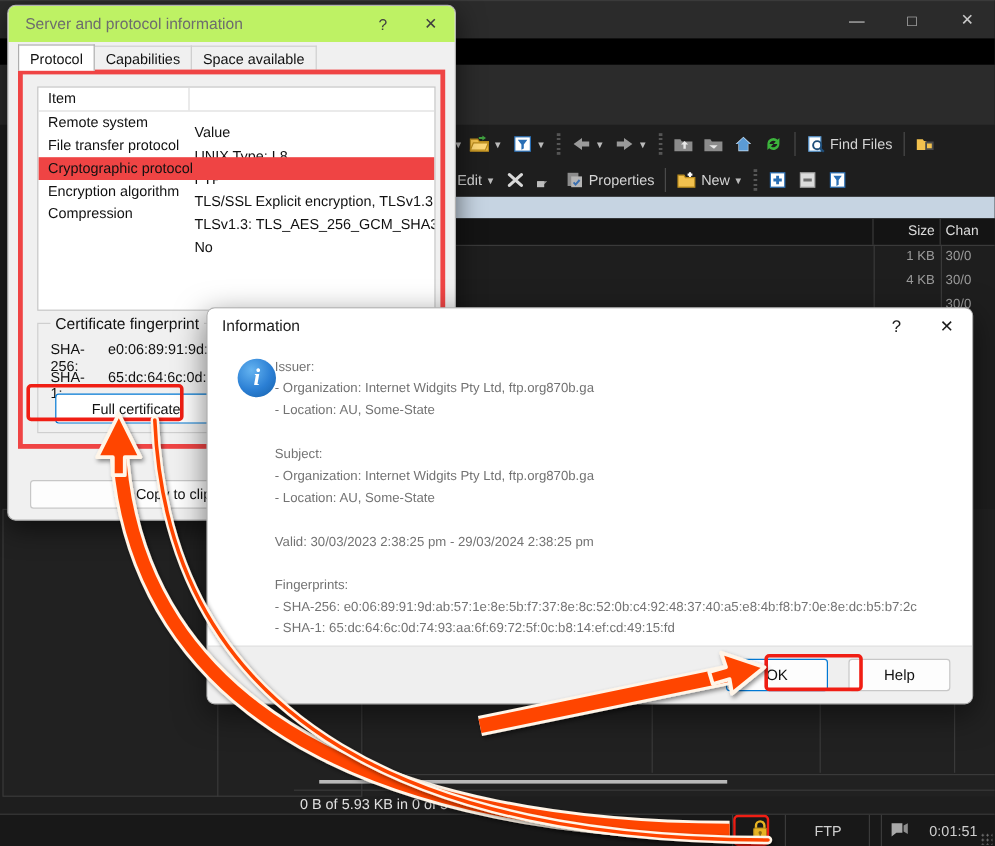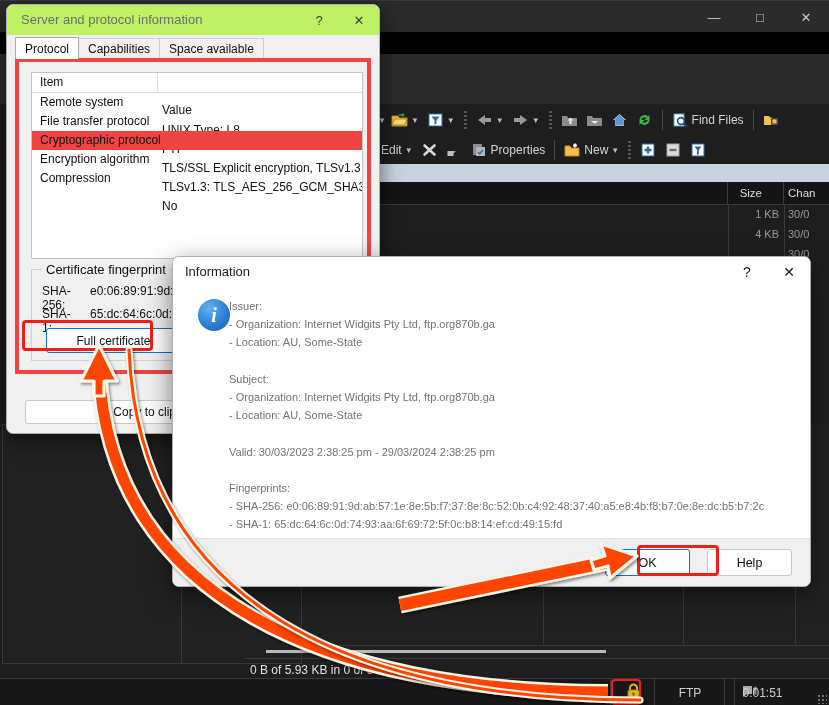--- a/index.html
+++ b/index.html
@@ -27,21 +27,21 @@
   .tbsep{width:1px;height:20px;background:#4a4a4a;margin:0 4px;}
   .tbgrip{width:3px;height:18px;background:repeating-linear-gradient(#555 0 2px,transparent 2px 4px);margin:0 4px;}
   .tbitem{display:flex;align-items:center;gap:3px;padding:2px 3px;color:#d4d4d4;font-size:12px;white-space:nowrap;}
   .tbcaret{color:#bbb;font-size:8px;}
   .ico{width:17px;height:16px;display:inline-block;position:relative;}
   .ico svg{display:block;}
 
   
   .fz-pathbar{position:absolute;left:378px;top:164px;width:451px;height:18px;background:#c6d4e2;}
   .fz-hdr{position:absolute;left:378px;top:182px;width:451px;height:22px;background:#141414;border-bottom:1px solid #3a3a3a;color:#ddd;}
-  .fz-hdr .col{position:absolute;top:0;height:22px;line-height:22px;font-size:11.5px;border-right:1px solid #3a3a3a;box-sizing:border-box;padding-right:21px;text-align:right;}
+  .fz-hdr .col{position:absolute;top:0;height:22px;line-height:22px;font-size:11.5px;border-right:1px solid #3a3a3a;box-sizing:border-box;padding-right:4px;text-align:right;}
   .fz-hdr .c-name{left:0;width:350px;}
   .fz-hdr .c-size{left:350px;width:56px;}
   .fz-hdr .c-chg{left:406px;width:45px;border-right:none;padding-left:4px;text-align:left;}
   .fz-rows{position:absolute;left:378px;top:204px;width:451px;height:120px;}
   .fz-row{position:relative;height:20px;color:#9a9a9a;font-size:11px;}
   .fz-row .sz{position:absolute;left:350px;width:51px;text-align:right;line-height:20px;}
   .fz-row .dt{position:absolute;left:410px;line-height:20px;}
   .fz-vline{position:absolute;background:#3a3a3a;width:1px;}
 
   .fz-leftpane{position:absolute;left:2px;top:424px;width:300px;height:240px;background:#212121;border:1px solid #3a3a3a;box-sizing:border-box;}
@@ -53,21 +53,21 @@
   .fz-queue-hdr{position:absolute;left:303px;top:645px;width:526px;height:1px;background:#3a3a3a;}
   .fz-progress{position:absolute;left:266px;top:650px;width:340px;height:3px;background:#b9b9b9;}
   .fz-statustxt{position:absolute;left:250px;top:663px;color:#e0e0e0;font-size:12px;}
   .fz-statusline{position:absolute;left:245px;top:658px;width:584px;height:1px;background:#3a3a3a;}
 
   .fz-statusbar{position:absolute;left:0px;top:678px;width:829px;height:27px;background:#181818;border-top:1px solid #3a3a3a;}
   .sb-cell{position:absolute;top:0;height:27px;display:flex;align-items:center;justify-content:center;color:#cfcfcf;font-size:12px;border-left:1px solid #3a3a3a;}
   .sb-lock{left:610px;width:44px;}
   .sb-ftp{left:654px;width:70px;}
   .sb-speed{left:724px;width:50px;}
-  .sb-time{left:734px;width:55px;border-right:none;}
+  .sb-time{left:734px;width:55px;border-right:none;padding-left:32px;}
   .sb-grip{position:absolute;right:2px;bottom:2px;width:10px;height:10px;
     background:radial-gradient(#8a8a8a 28%,transparent 30%) 0 0/4px 4px;opacity:.8;}
 
   
   .dlg1{position:absolute;left:6px;top:4px;width:372px;height:428px;background:#f0f0f0;
     border:1px solid #b0b0b0;border-radius:7px;box-shadow:0 6px 22px rgba(0,0,0,.55);overflow:hidden;}
   .dlg1-title{position:absolute;left:0;top:0;width:100%;height:30px;background:#bef264;}
   .dlg1-title .t{position:absolute;left:14px;top:7px;font-size:13px;color:#6d6d6d;}
   .dlg1-title .btns{position:absolute;right:0;top:0;display:flex;}
   .dlg1-title .b{width:40px;height:30px;display:flex;align-items:center;justify-content:center;color:#404040;font-size:13px;}

